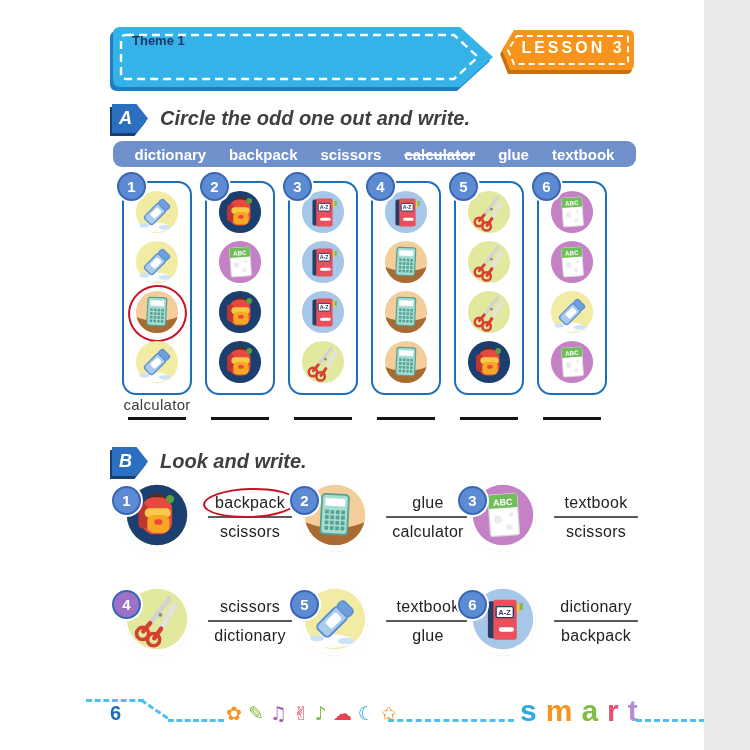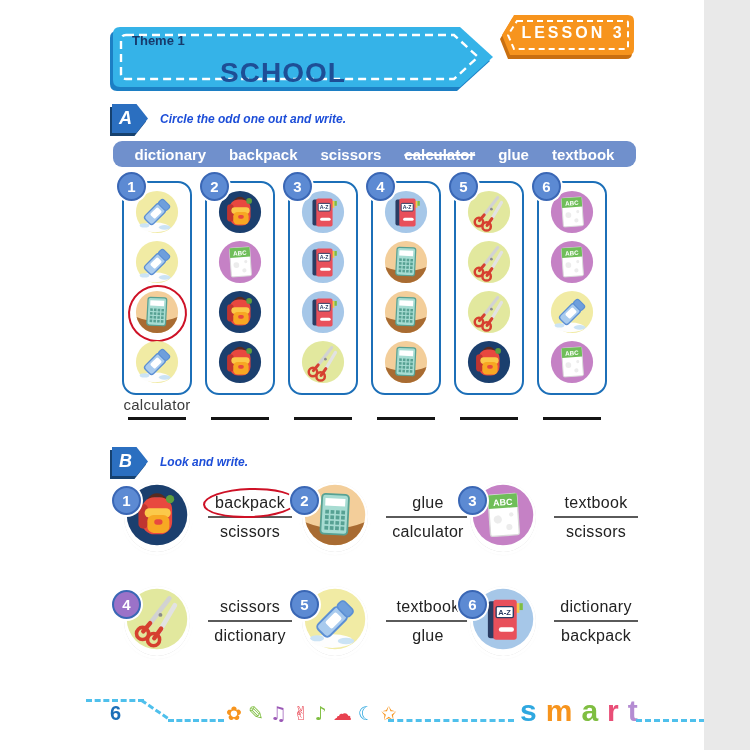--- a/index.html
+++ b/index.html
@@ -4,33 +4,33 @@
 <style>
   html,body{margin:0;padding:0;background:#e9e9e9;}
   #page{position:relative;width:704px;height:750px;background:#ffffff;overflow:hidden;
         font-family:"Liberation Sans",sans-serif;}
 
   
   .banner-wrap{position:absolute;left:110px;top:24px;width:392px;height:68px;}
   .banner-text-theme{position:absolute;left:22px;top:9px;font-size:13px;font-weight:bold;color:#173A6B;}
   .banner-text-title{position:absolute;left:0;right:46px;top:33px;text-align:center;
         font-size:28px;font-weight:bold;letter-spacing:1px;color:#1E4E96;}
-  .lesson-wrap{position:absolute;left:498px;top:12px;width:142px;height:52px;}
+  .lesson-wrap{position:absolute;left:498px;top:27px;width:142px;height:52px;}
   .lesson-label{position:absolute;left:8px;right:0;top:12px;text-align:center;color:#fff;
         font-size:16px;font-weight:bold;letter-spacing:3px;}
 
   
   .sec-head{position:absolute;display:flex;align-items:center;gap:12px;}
   .sec-badge{position:relative;width:36px;height:29px;}
   .sec-badge .shadow,.sec-badge .face{position:absolute;inset:0;
         clip-path:polygon(0 0,68% 0,100% 50%,68% 100%,0 100%);}
   .sec-badge .shadow{background:#16416F;transform:translate(-2px,3px);}
   .sec-badge .face{background:#2B6FC0;color:#fff;font-weight:bold;font-style:italic;
         font-size:18px;display:flex;align-items:center;justify-content:center;padding-right:9px;}
-  .sec-instr{font-size:12px;font-weight:bold;font-style:italic;color:#1d4ed8;}
+  .sec-instr{font-size:20px;font-weight:bold;font-style:italic;color:#404040;}
 
   
   .word-bank{position:absolute;left:113px;top:141px;width:523px;height:26px;border-radius:9px;
         background:#7090CC;display:flex;align-items:center;justify-content:space-around;padding:0 10px;box-sizing:border-box;}
   .word-bank span{color:#fff;font-weight:bold;font-size:15px;}
   .word-bank span.struck{text-decoration:line-through;text-decoration-thickness:2px;}
 
   
   .cols{position:absolute;left:122px;top:172px;display:flex;gap:13px;}
   .col{position:relative;width:70px;}
@@ -73,21 +73,20 @@
 
 <div id="page">
 
   <div class="banner-wrap">
     <svg width="392" height="68" viewBox="0 0 392 68">
       <path d="M10,3 H350 L383,33 L350,63 H10 Q3,63 3,56 V10 Q3,3 10,3 Z" transform="translate(-3,4)" fill="#1C7FC4"></path>
       <path d="M10,3 H350 L383,33 L350,63 H10 Q3,63 3,56 V10 Q3,3 10,3 Z" fill="#35B3E8"></path>
       <path d="M16,11 H344 L368,33 L344,55 H16 Q11,55 11,50 V16 Q11,11 16,11 Z" fill="none" stroke="#ffffff" stroke-width="2.4" stroke-dasharray="8 5"></path>
     </svg>
     <div class="banner-text-theme">Theme 1</div>
-    <div class="banner-text-title">SCHOOL</div>
   </div>
 
   <div class="lesson-wrap">
     <svg width="142" height="52" viewBox="0 0 142 52">
       <path d="M16,3 H130 Q136,3 136,9 V37 Q136,43 130,43 H12 L4,23 Z" transform="translate(-2,4)" fill="#C96F10"></path>
       <path d="M16,3 H130 Q136,3 136,9 V37 Q136,43 130,43 H12 L4,23 Z" fill="#F7941D"></path>
       <path d="M19,9 H128 Q130,9 130,11 V35 Q130,37 128,37 H16 L10,23 Z" fill="none" stroke="#ffffff" stroke-width="2" stroke-dasharray="6 4"></path>
     </svg>
     <div class="lesson-label">LESSON 3</div>
   </div>

